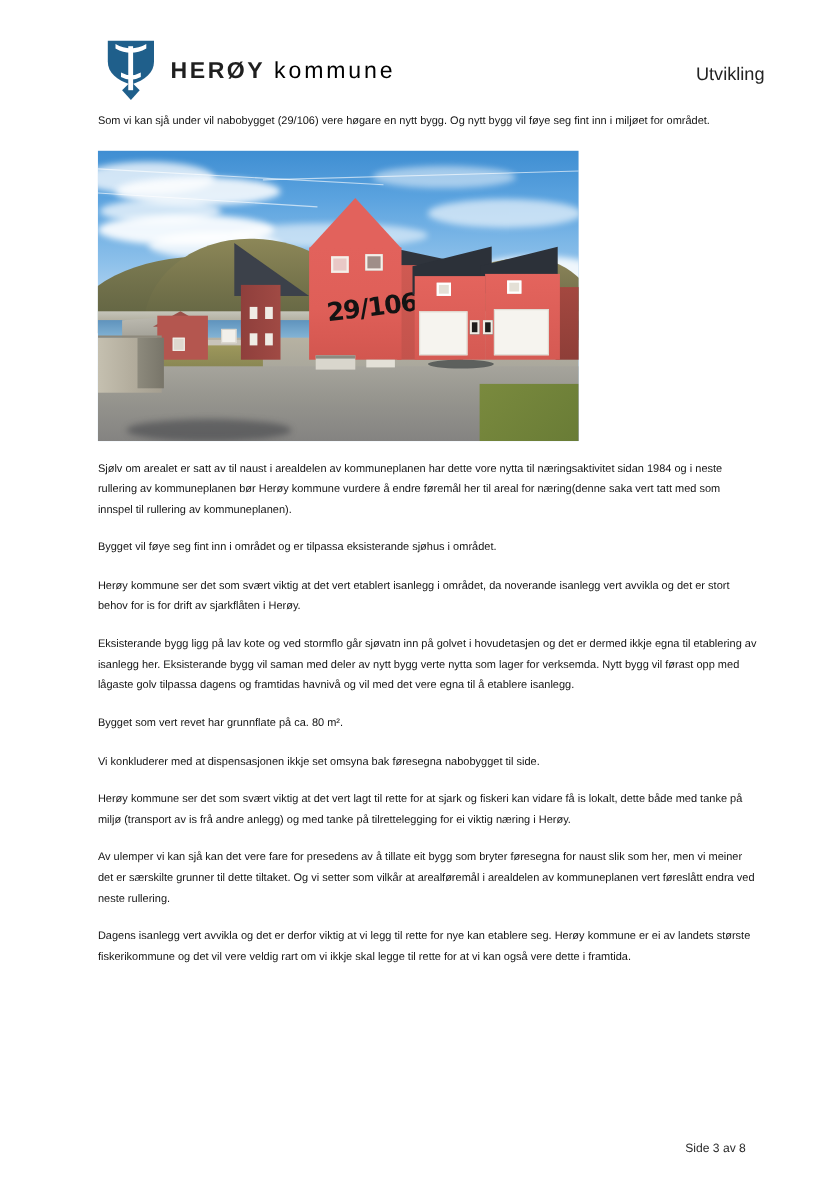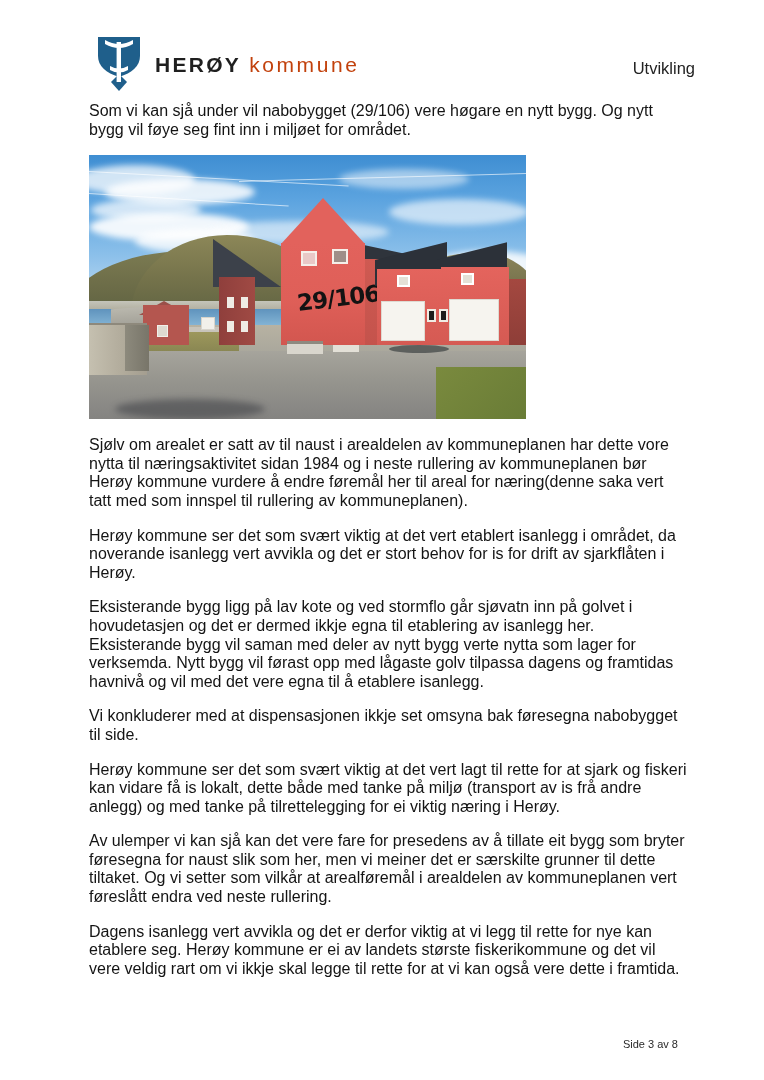--- a/index.html
+++ b/index.html
@@ -51,41 +51,41 @@
     color: #1f1f1f;
     line-height: 1;
     white-space: nowrap;
   }
   .logo-text .strong {
     font-weight: bold;
     letter-spacing: 2.3px;
   }
   .logo-text .light {
     font-weight: normal;
-    color: #c2410c;
+    color: #000000;
     letter-spacing: 2.6px;
   }
   .header-right {
     position: absolute;
     right: 69px;
     top: 59px;
     font-size: 16.5px;
     color: #232323;
   }
 
   
   .content {
     position: absolute;
     left: 89px;
     top: 102px;
     width: 600px;
   }
   p.para {
     margin: 0 0 16px 0;
-    font-size: 16px;
+    font-size: 10px;
     line-height: 18.6px;
     color: #141414;
     text-align: left;
   }
 
   
   .photo-wrap {
     margin: 6px 0 17px 0;
     width: 437px;
     height: 264px;
@@ -603,22 +603,24 @@
         <div class="gar-win g3"></div>
         <div class="gar-win g4"></div>
 
         <div class="rubble"></div>
         <div class="rubble2"></div>
         <div class="puddle"></div>
       </div>
     </div>
 
     <p class="para">Sjølv om arealet er satt av til naust i arealdelen av kommuneplanen har dette vore nytta til næringsaktivitet sidan 1984 og i neste rullering av kommuneplanen bør Herøy kommune vurdere å endre føremål her til areal for næring(denne saka vert tatt med som innspel til rullering av kommuneplanen).</p>
+    <p class="para">Bygget vil føye seg fint inn i området og er tilpassa eksisterande sjøhus i området.</p>
     <p class="para">Herøy kommune ser det som svært viktig at det vert etablert isanlegg i området, da noverande isanlegg vert avvikla og det er stort behov for is for drift av sjarkflåten i Herøy.</p>
     <p class="para">Eksisterande bygg ligg på lav kote og ved stormflo går sjøvatn inn på golvet i hovudetasjen og det er dermed ikkje egna til etablering av isanlegg her. Eksisterande bygg vil saman med deler av nytt bygg verte nytta som lager for verksemda. Nytt bygg vil førast opp med lågaste golv tilpassa dagens og framtidas havnivå og vil med det vere egna til å etablere isanlegg.</p>
+    <p class="para">Bygget som vert revet har grunnflate på ca. 80 m².</p>
     <p class="para">Vi konkluderer med at dispensasjonen ikkje set omsyna bak føresegna nabobygget til side.</p>
     <p class="para">Herøy kommune ser det som svært viktig at det vert lagt til rette for at sjark og fiskeri kan vidare få is lokalt, dette både med tanke på miljø (transport av is frå andre anlegg) og med tanke på tilrettelegging for ei viktig næring i Herøy.</p>
     <p class="para">Av ulemper vi kan sjå kan det vere fare for presedens av å tillate eit bygg som bryter føresegna for naust slik som her, men vi meiner det er særskilte grunner til dette tiltaket. Og vi setter som vilkår at arealføremål i arealdelen av kommuneplanen vert føreslått endra ved neste rullering.</p>
     <p class="para">Dagens isanlegg vert avvikla og det er derfor viktig at vi legg til rette for nye kan etablere seg. Herøy kommune er ei av landets største fiskerikommune og det vil vere veldig rart om vi ikkje skal legge til rette for at vi kan også vere dette i framtida.</p>
   </div>
 
   <div class="doc-footer">
     <span>Side 3 av 8</span>
   </div>
 

